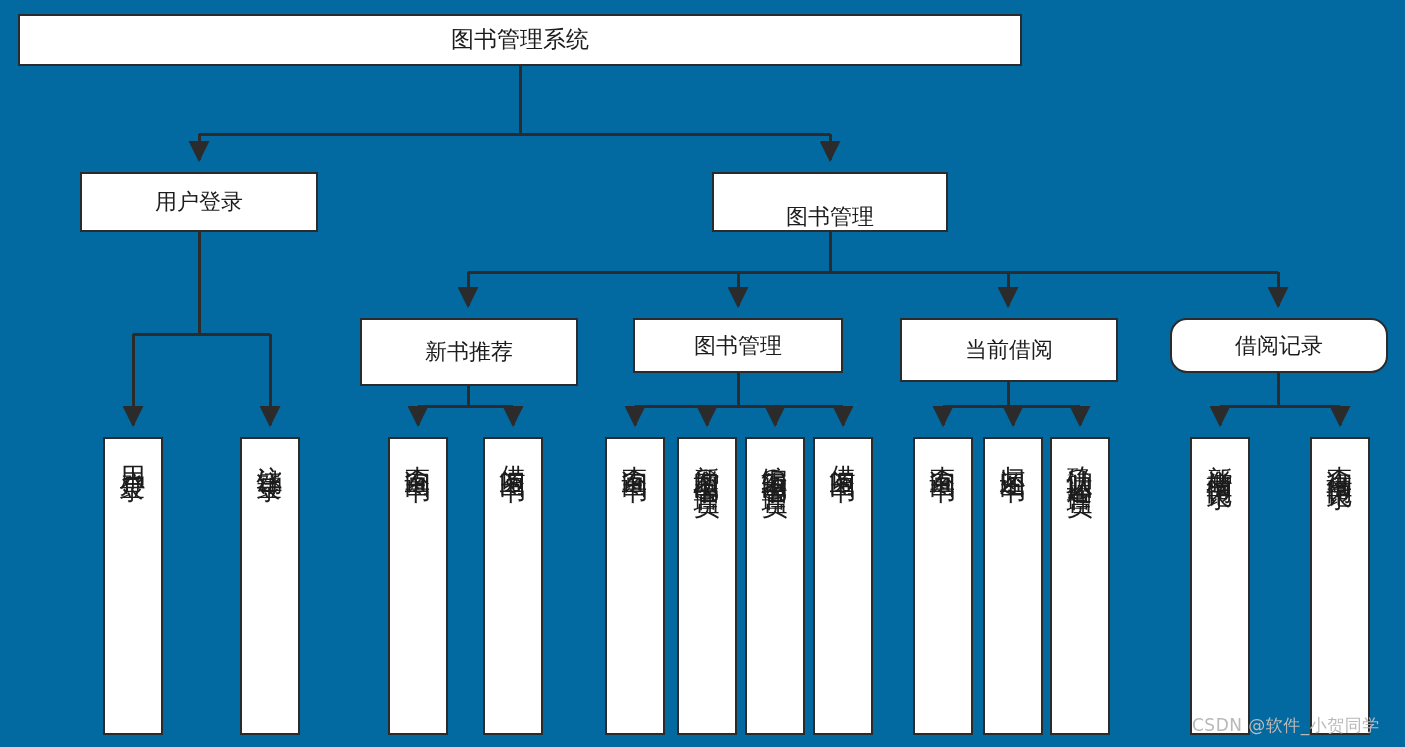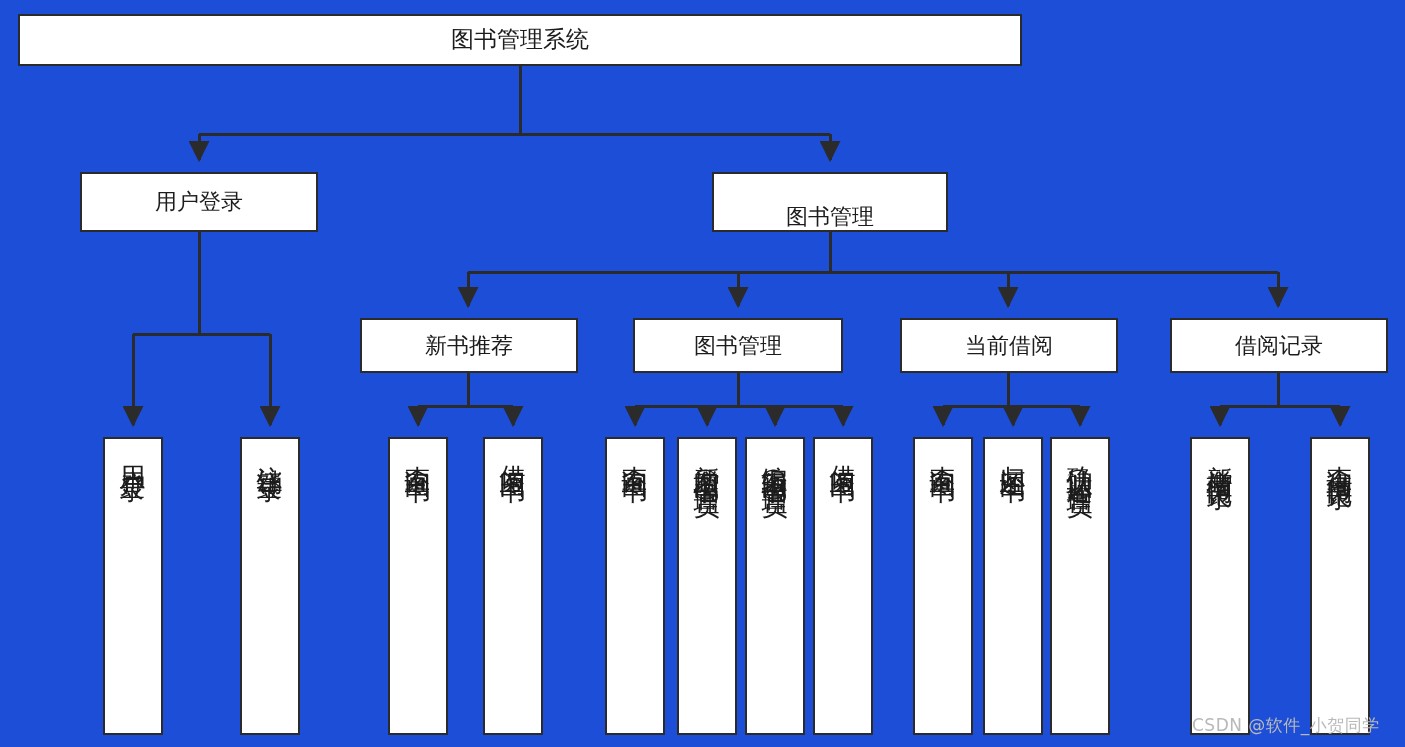--- a/index.html
+++ b/index.html
@@ -1,21 +1,21 @@
 <!DOCTYPE html>
 <html><head>
 <meta charset="utf-8">
 <style>
   html,body{margin:0;padding:0;background:#ffffff;}
   body{
     width:1405px;height:747px;
     font-family:"DejaVu Sans","Liberation Sans",sans-serif;
     overflow:hidden;
   }
-  #canvas{position:relative;width:1405px;height:747px;background:#1d4ed8;}
+  #canvas{position:relative;width:1405px;height:747px;background:#0369a1;}
   #edges{position:absolute;left:0;top:0;width:1405px;height:747px;}
   .node{
     position:absolute;
     box-sizing:border-box;
     background:#ffffff;
     border:2px solid #2b2b2b;
     display:flex;
     align-items:center;
     justify-content:center;
     color:#1c1c1c;
@@ -110,30 +110,30 @@
     <span class="lbl">图书管理系统</span>
   </div>
 
   <div class="node horiz" style="left:80px;top:172px;width:238px;height:60px;">
     <span class="lbl">用户登录</span>
   </div>
   <div class="node horiz" style="left:712px;top:172px;width:236px;height:60px;align-items:flex-end;">
     <span class="lbl">图书管理</span>
   </div>
 
-  <div class="node horiz" style="left:360px;top:318px;width:218px;height:55px;">
+  <div class="node horiz" style="left:360px;top:318px;width:218px;height:68px;">
     <span class="lbl">新书推荐</span>
   </div>
   <div class="node horiz" style="left:633px;top:318px;width:210px;height:55px;">
     <span class="lbl">图书管理</span>
   </div>
-  <div class="node horiz" style="left:900px;top:318px;width:218px;height:55px;">
+  <div class="node horiz" style="left:900px;top:318px;width:218px;height:64px;">
     <span class="lbl">当前借阅</span>
   </div>
-  <div class="node horiz" style="left:1170px;top:318px;width:218px;height:55px;">
+  <div class="node horiz" style="left:1170px;top:318px;width:218px;height:55px;border-radius:17px;">
     <span class="lbl">借阅记录</span>
   </div>
 
   <div class="node vert" style="left:103px;top:437px;width:60px;height:298px;">
     <span class="lbl">用户登录</span>
   </div>
   <div class="node vert" style="left:240px;top:437px;width:60px;height:298px;">
     <span class="lbl">注销登录</span>
   </div>
 

